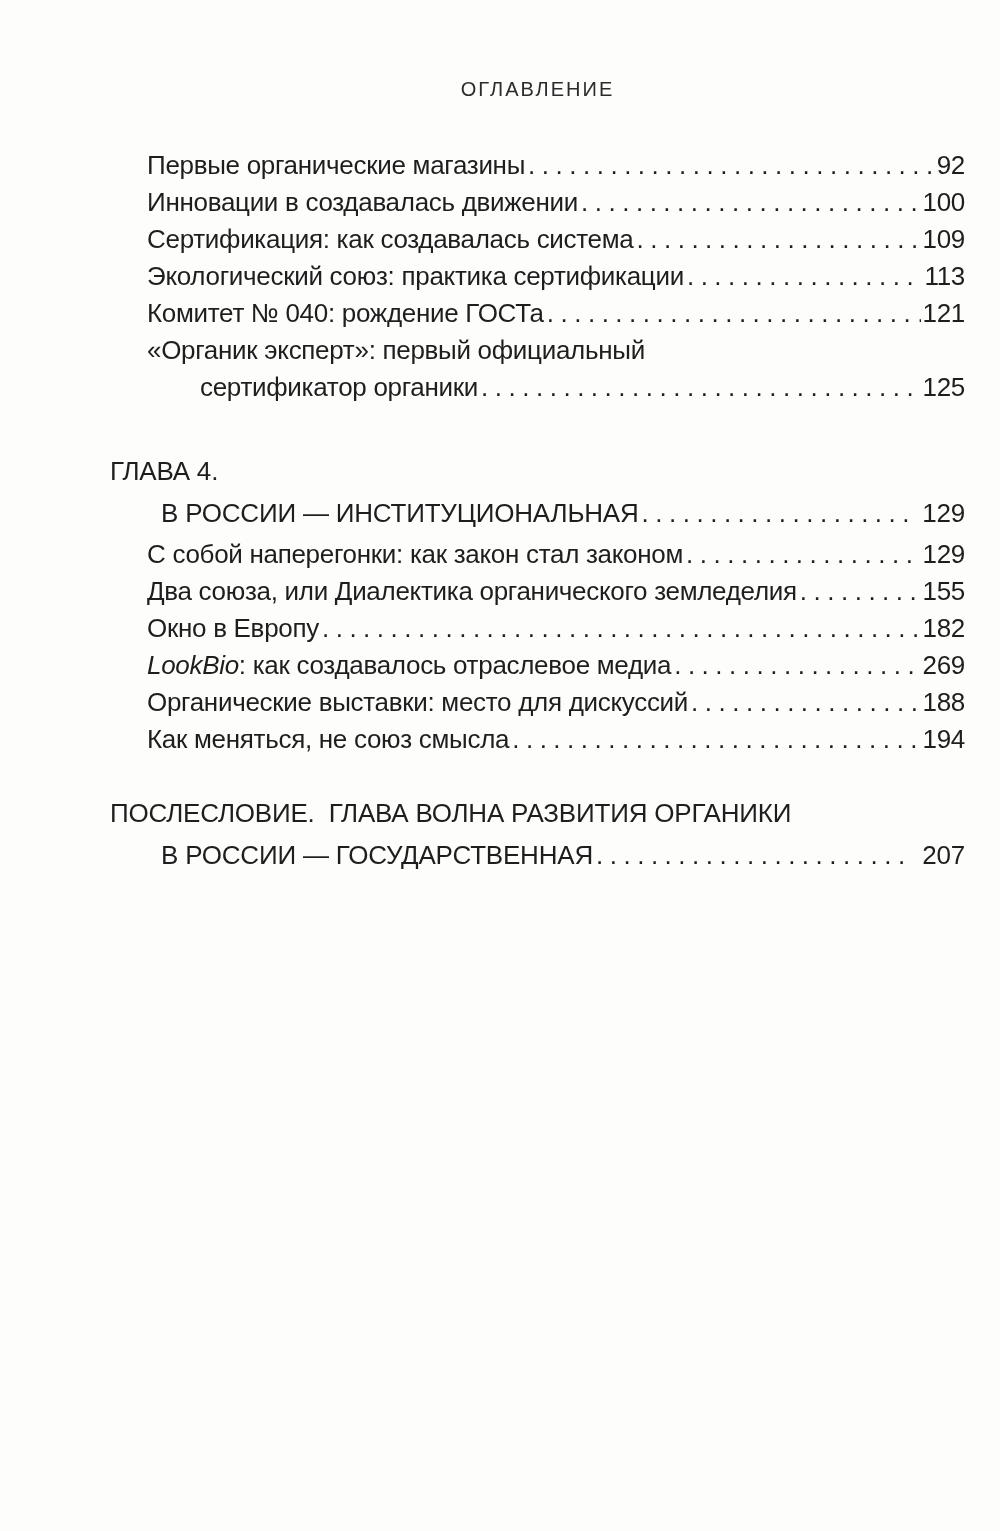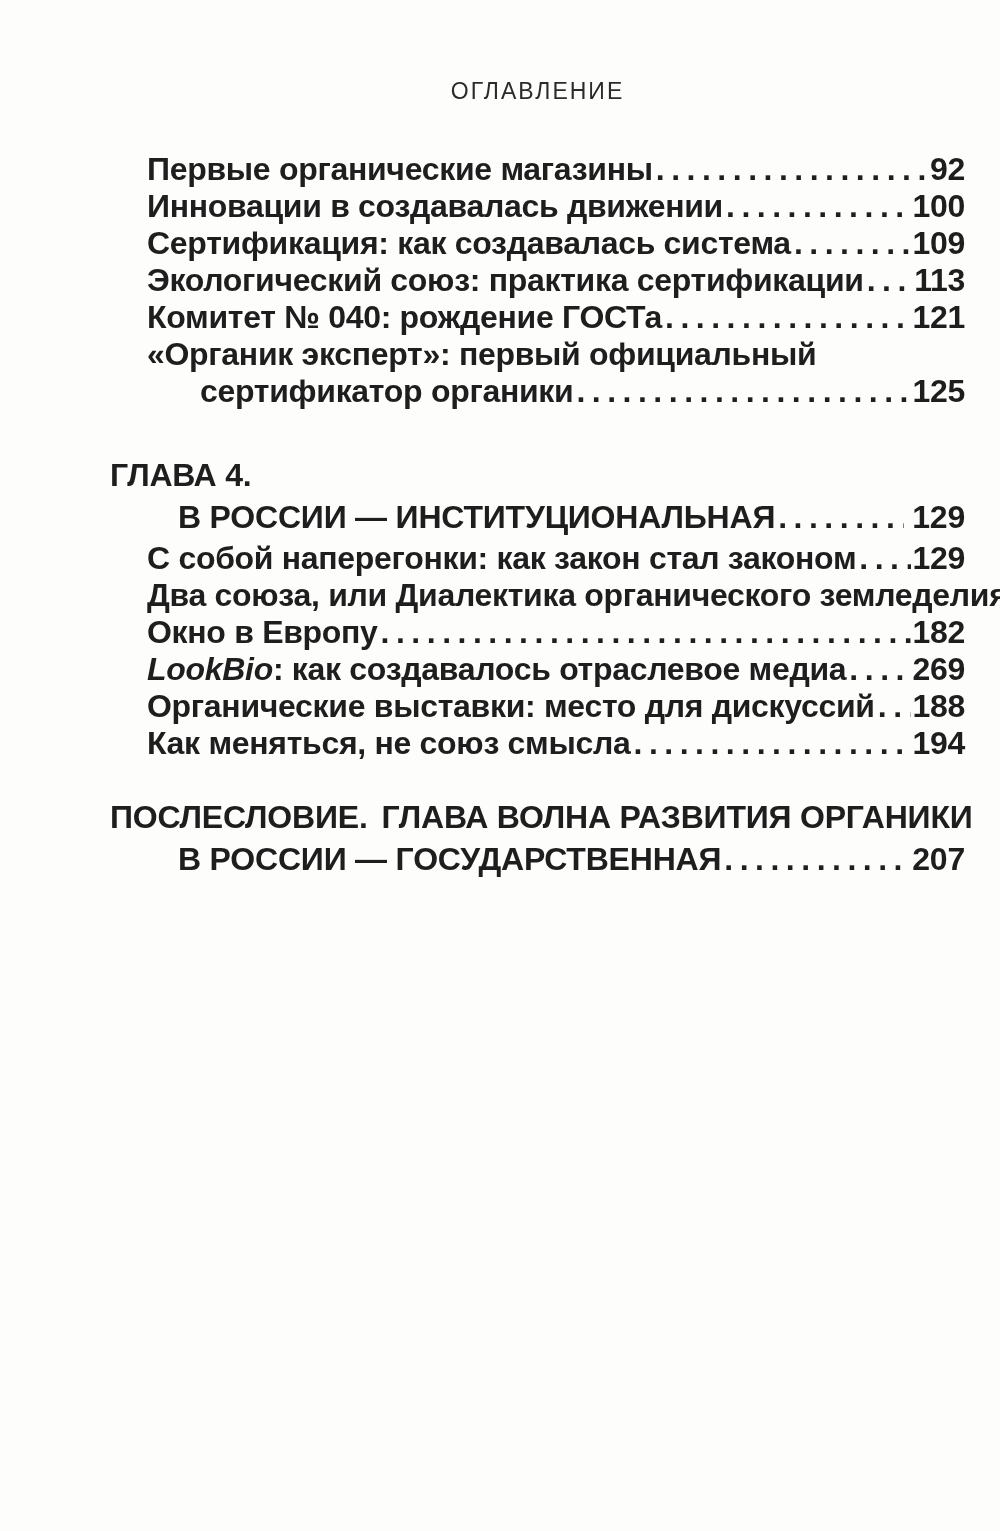--- a/index.html
+++ b/index.html
@@ -13,33 +13,32 @@
     font-family: "Liberation Sans", sans-serif;
     box-sizing: border-box;
     padding: 78px 35px 0 110px;
     position: relative;
     overflow: hidden;
   }
 
   .toc-header {
     margin: 0;
     text-align: center;
-    font-size: 23px;
+    font-size: 20px;
     font-weight: 400;
     letter-spacing: 2px;
     color: #2b2b2b;
   }
 
   .row {
     display: flex;
     align-items: baseline;
     line-height: 37px;
-    font-size: 32px;
+    font-size: 26px;
     letter-spacing: -0.3px;
-    font-weight: bold;
   }
 
   .group-entries { margin-left: 37px; }
   .group1 { margin-top: 46px; }
 
   .title { white-space: nowrap; flex-shrink: 0; }
   .title .it { font-style: italic; }
 
   .dots {
     flex: 1 1 auto;
@@ -53,21 +52,21 @@
 
   .pnum { flex-shrink: 0; padding-left: 2px; }
 
   
   .sub { margin-left: 53px; }
 
   
   .chapter { margin-top: 44px; text-align: right; }
   .chapter .row { line-height: 42px; letter-spacing: -0.2px; }
   .ch-label { margin-right: 14px; white-space: nowrap; flex-shrink: 0; }
-  .ch-line2 { margin-left: 68px; }
+  .ch-line2 { margin-left: 51px; }
   .chapter .pnum { padding-left: 8px; }
 
   .group2 { margin-top: 2px; }
   .afterword { margin-top: 34px; }
 </style>
 </head>
 <body>
 
 <div class="page">
 

